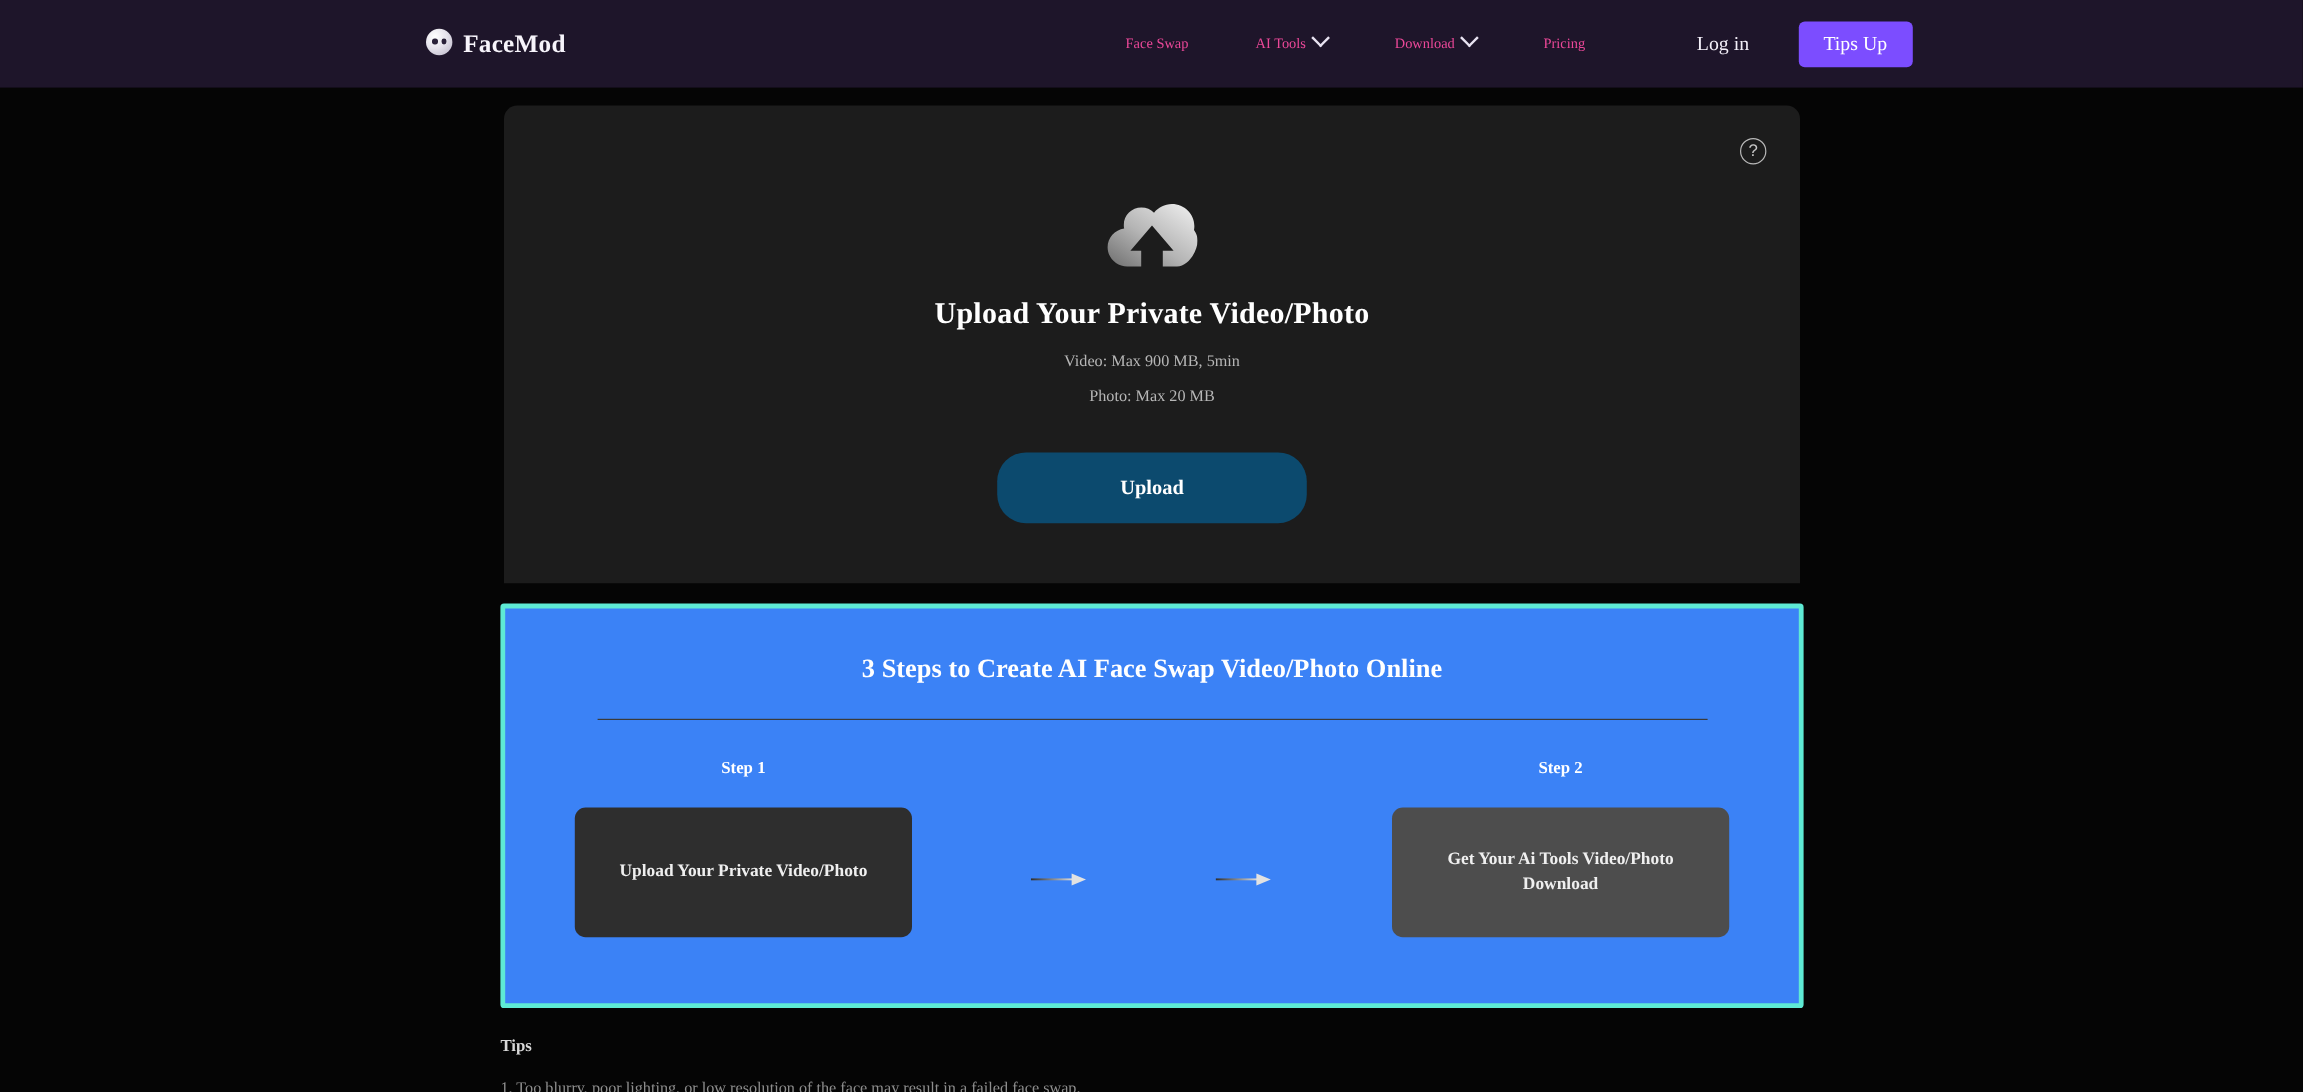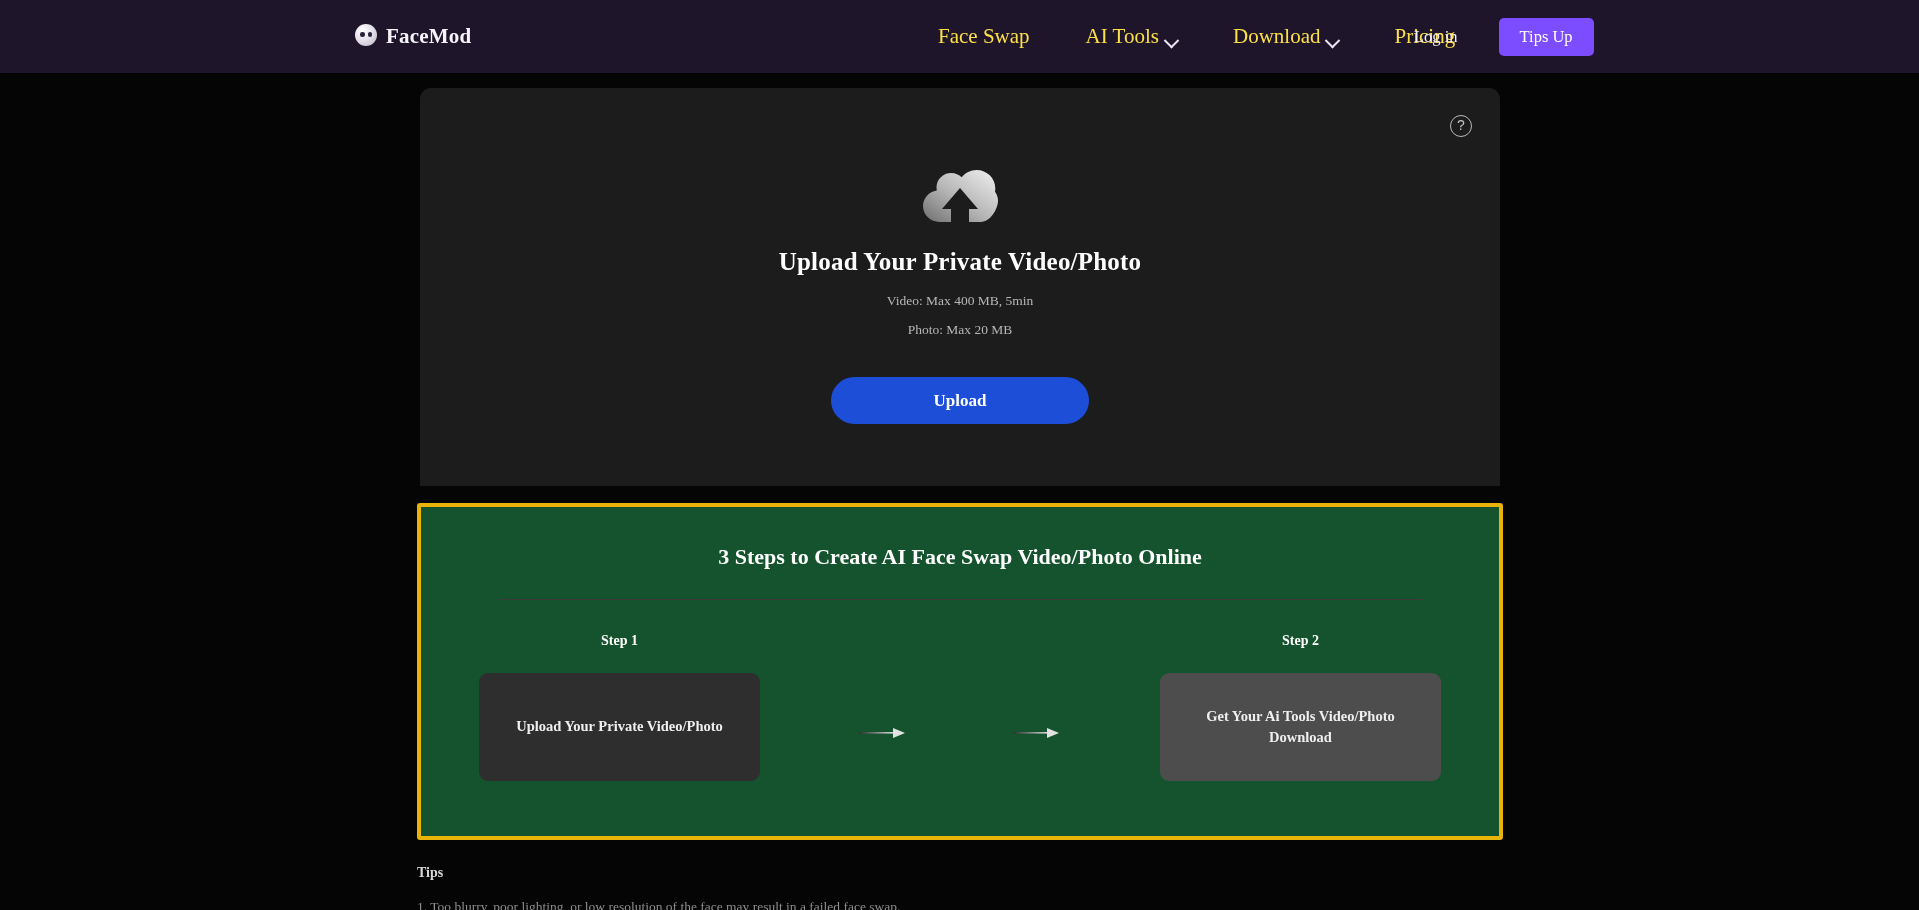--- a/index.html
+++ b/index.html
@@ -58,24 +58,24 @@
 
   .nav-links {
     position: absolute;
     left: 910px;
     display: flex;
     align-items: center;
     gap: 0;
   }
   .nav-item {
     display: flex;
-    align-items: flex-end;
+    align-items: flex-start;
     gap: 7px;
-    color: #fde047;
-    font-size: 21px;
+    color: #ec4899;
+    font-size: 12px;
     padding: 0 28px;
     cursor: pointer;
     white-space: nowrap;
   }
   .caret {
     display: inline-block;
     width: 11px; height: 11px;
     border-right: 2.2px solid #e9e3f2;
     border-bottom: 2.2px solid #e9e3f2;
     transform: rotate(45deg) translate(-2px, -2px);
@@ -156,40 +156,40 @@
   .upload-sub {
     margin-top: 17px;
     color: #b6b6b6;
     font-size: 13.5px;
   }
   .upload-sub + .upload-sub { margin-top: 13px; }
 
   .upload-btn {
     margin-top: 39px;
     width: 258px;
-    height: 47px;
-    background: #1d4ed8;
+    height: 59px;
+    background: #0c4a6e;
     color: #ffffff;
     font-size: 17px;
     font-weight: bold;
     font-family: "Liberation Serif", serif;
     border: none;
     border-radius: 24px;
     cursor: pointer;
   }
 
   
   .steps-card {
     position: absolute;
     left: 417px;
     top: 503px;
     width: 1086px;
     height: 337px;
-    background: #14532d;
-    border: 4px solid #eab308;
+    background: #3b82f6;
+    border: 4px solid #5eead4;
     border-radius: 3px;
   }
 
   .steps-title {
     margin-top: 37px;
     text-align: center;
     color: #ffffff;
     font-size: 22px;
     font-weight: bold;
   }
@@ -317,21 +317,21 @@
         <linearGradient id="cloudGrad" x1="0" y1="1" x2="1" y2="0">
           <stop offset="0%" stop-color="#6e6e6e"></stop>
           <stop offset="45%" stop-color="#b4b4b4"></stop>
           <stop offset="100%" stop-color="#f2f2f2"></stop>
         </linearGradient>
       </defs>
       <path fill="url(#cloudGrad)" d="M17.5,52 C8.4,52 1,44.9 1,36.1 C1,28.2 7,21.6 14.8,20.5 C14.6,19.5 14.5,18.5 14.5,17.4 C14.5,9.4 21.1,3 29.2,3 C33.3,3 37,4.6 39.7,7.3 C43.1,2.9 48.5,0 54.6,0 C64.9,0 73.3,8.2 73.3,18.3 C73.3,19.5 73.2,20.6 73,21.7 C74.9,24.2 76,27.3 76,30.6 C76,39.4 68.1,52 58.9,52 L47,52 L47,39 L56,39 L38,18 L20,39 L29,39 L29,52 Z"></path>
     </svg>
 
     <div class="upload-title">Upload Your Private Video/Photo</div>
-    <div class="upload-sub">Video: Max 400 MB, 5min</div>
+    <div class="upload-sub">Video: Max 900 MB, 5min</div>
     <div class="upload-sub">Photo: Max 20 MB</div>
 
     <button class="upload-btn">Upload</button>
   </div>
 </div>
 
 <div class="steps-card">
 
   <div class="steps-title">3 Steps to Create AI Face Swap Video/Photo Online</div>
   <div class="steps-divider"></div>

